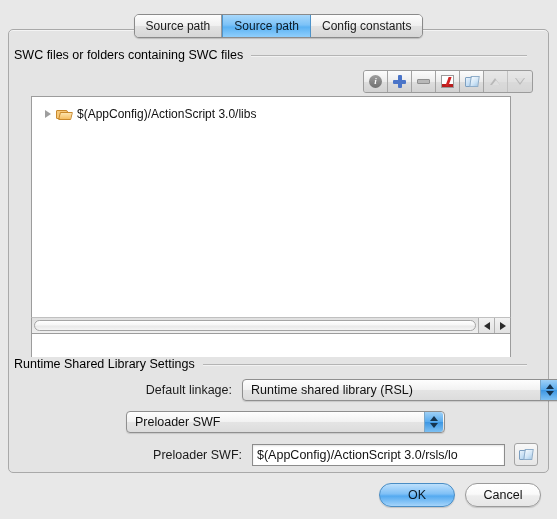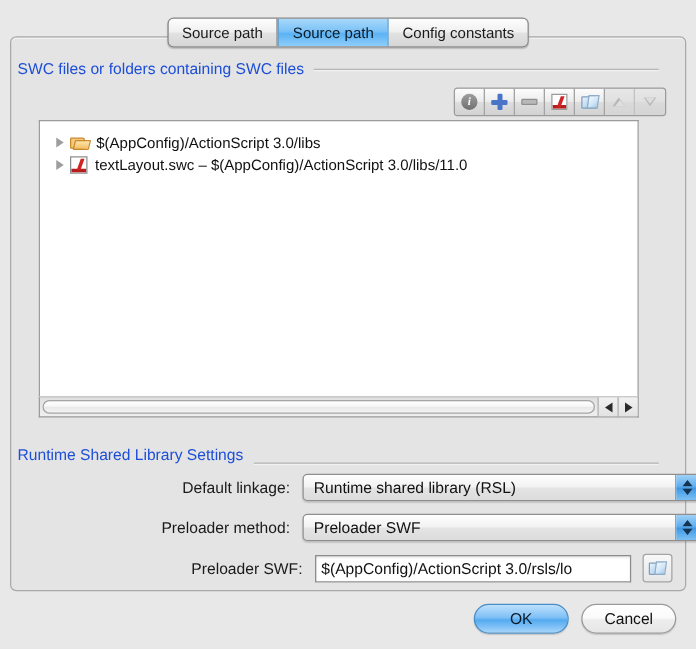--- a/index.html
+++ b/index.html
@@ -80,31 +80,31 @@
 
   
   .group-head {
     position: absolute;
     display: flex;
     align-items: center;
     white-space: nowrap;
   }
   .group-head .gtitle {
     font-size: 12.5px;
-    color: #1d4ed8;
+    color: #000000;
     padding-right: 8px;
   }
   .group-head .grule {
     height: 1px;
     background: #b4b4b4;
     flex: 1 1 auto;
     box-shadow: 0 1px 0 #f2f2f2;
   }
   #swc-group-head { left: 14px; top: 48px; width: 513px; }
-  #rsl-group-head { left: 14px; top: 357px; width: 513px; align-items: flex-end; }
+  #rsl-group-head { left: 14px; top: 357px; width: 513px; }
 
   
   .toolbar {
     position: absolute;
     left: 363px;
     top: 70px;
     display: flex;
     height: 21px;
     border: 1px solid #9b9b9b;
     border-radius: 3px;
@@ -199,21 +199,21 @@
     border-left: 4px solid transparent; border-right: 4px solid transparent;
     border-top: 5px solid #e6e6e6;
   }
 
   
   .listbox {
     position: absolute;
     left: 31px;
     top: 96px;
     width: 480px;
-    height: 221px;
+    height: 261px;
     background: #ffffff;
     border: 1px solid #9c9c9c;
     border-bottom: none;
     box-sizing: border-box;
     overflow: hidden;
   }
   .trow {
     display: flex;
     align-items: center;
     height: 18px;
@@ -469,25 +469,20 @@
     <span class="tri-outline-down"></span>
   </div>
 </div>
 
 <div class="listbox">
   <div class="trow" style="margin-top:8px;">
     <span class="twisty"></span>
     <span class="ico-folder-open"></span>
     <span class="label">$(AppConfig)/ActionScript 3.0/libs</span>
   </div>
-  <div class="trow">
-    <span class="twisty"></span>
-    <span class="ico-swc-row"></span>
-    <span class="label">textLayout.swc – $(AppConfig)/ActionScript 3.0/libs/11.0</span>
-  </div>
 </div>
 
 <div class="hscroll">
   <div class="hscroll-track">
     <div class="hscroll-thumb"></div>
   </div>
   <div class="hscroll-btn">
     <span class="arr-left"></span>
   </div>
   <div class="hscroll-btn">
@@ -505,21 +500,20 @@
   <div class="popup">
     <span class="pvalue">Runtime shared library (RSL)</span>
     <span class="stepper">
       <span class="su"></span>
         <span class="sd"></span>
     </span>
   </div>
 </div>
 
 <div class="frow" id="row-preload">
-  <span class="flabel">Preloader method:</span>
   <div class="popup">
     <span class="pvalue">Preloader SWF</span>
     <span class="stepper">
       <span class="su"></span>
         <span class="sd"></span>
     </span>
   </div>
 </div>
 
 <div class="frow" id="row-swf">

